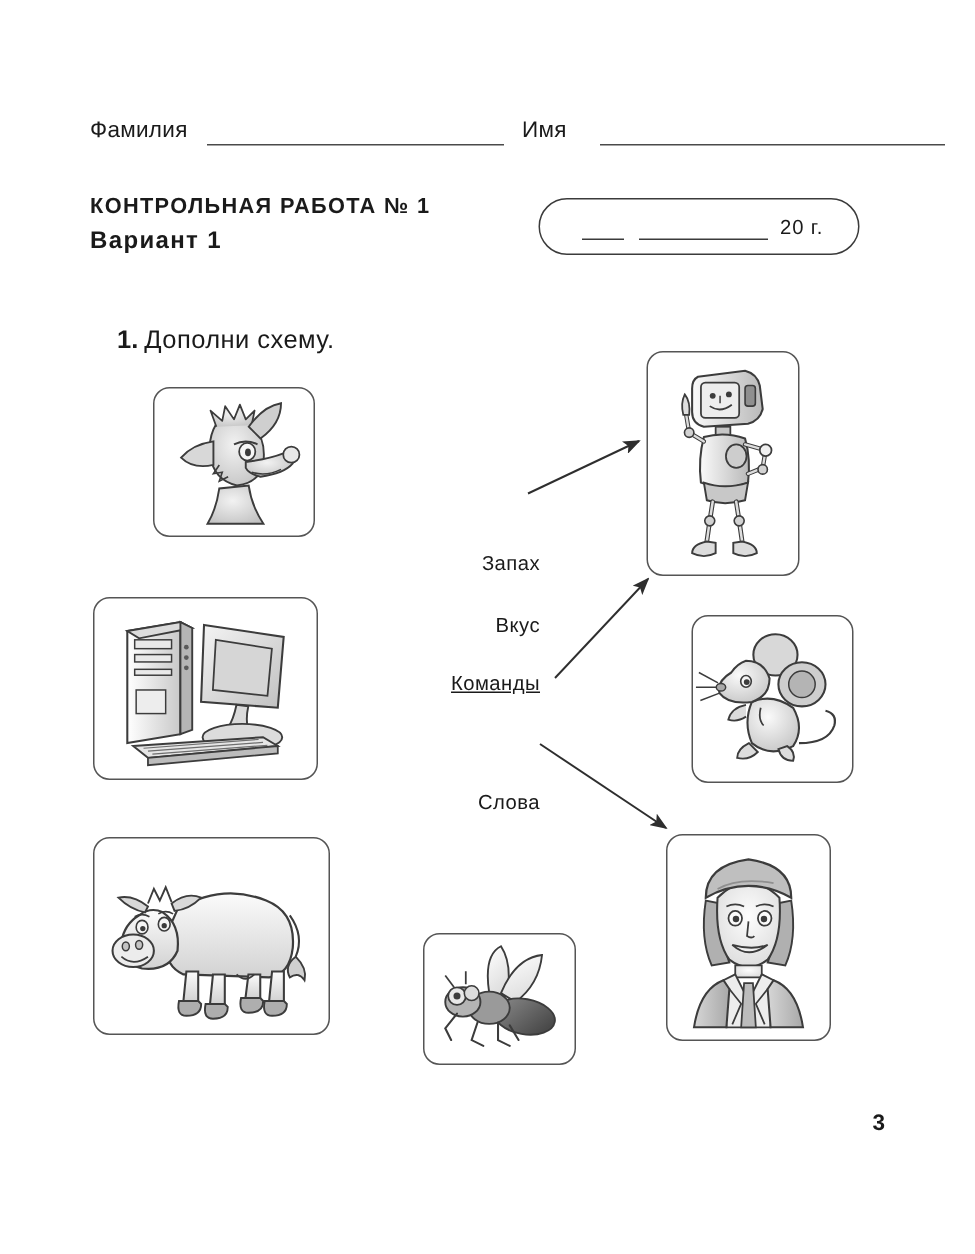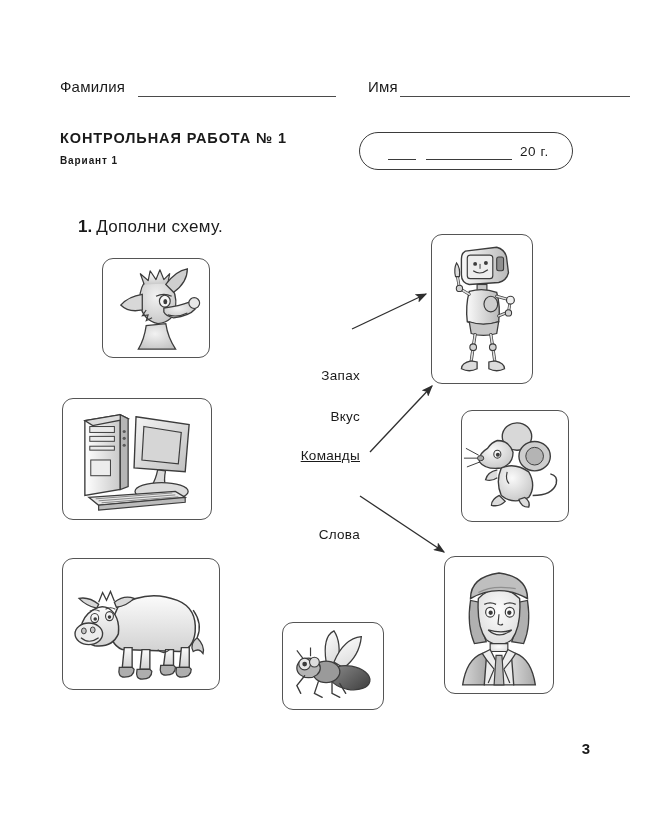--- a/index.html
+++ b/index.html
@@ -34,38 +34,38 @@
     letter-spacing: .2px;
     white-space: nowrap;
   }
   .field-rule {
     position: absolute;
     border-bottom: 1.2px solid #4a4a4a;
     height: 0;
   }
   #label-surname { left: 0; }
   #rule-surname  { left: 78px;  width: 198px; top: 18px; }
-  #label-name    { left: 308px; }
+  #label-name    { left: 288px; }
   #rule-name     { left: 340px; width: 230px; top: 18px; }
 
   
   .title-block {
     position: absolute;
     left: 60px;
     top: 128px;
   }
   .title-line1 {
     font-size: 14.5px;
     font-weight: bold;
     letter-spacing: .9px;
     white-space: nowrap;
     line-height: 20px;
   }
   .title-line2 {
-    font-size: 10px;
+    font-size: 16px;
     font-weight: bold;
     letter-spacing: .9px;
     white-space: nowrap;
     line-height: 20px;
     margin-top: 3px;
   }
 
   
   #date-box {
     position: absolute;

